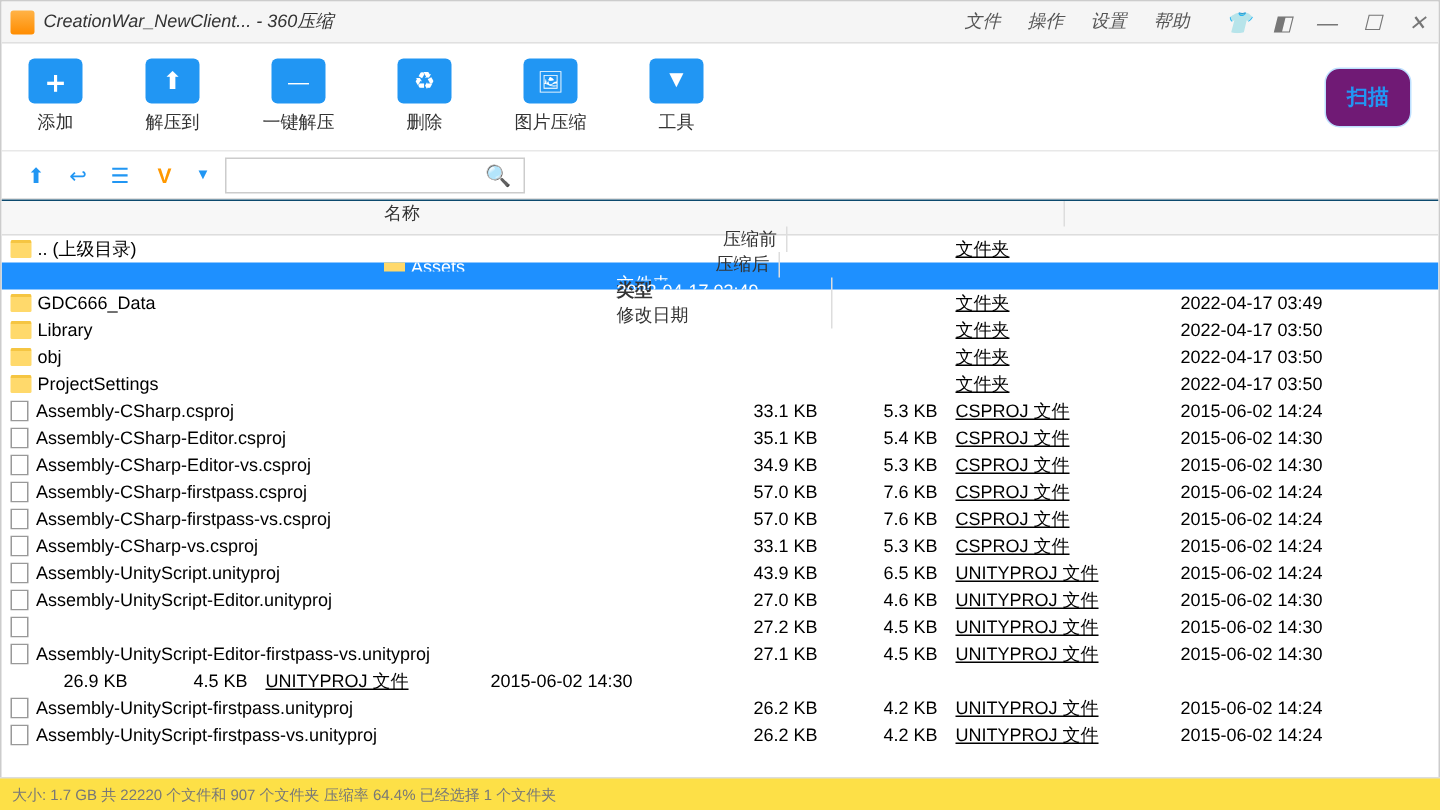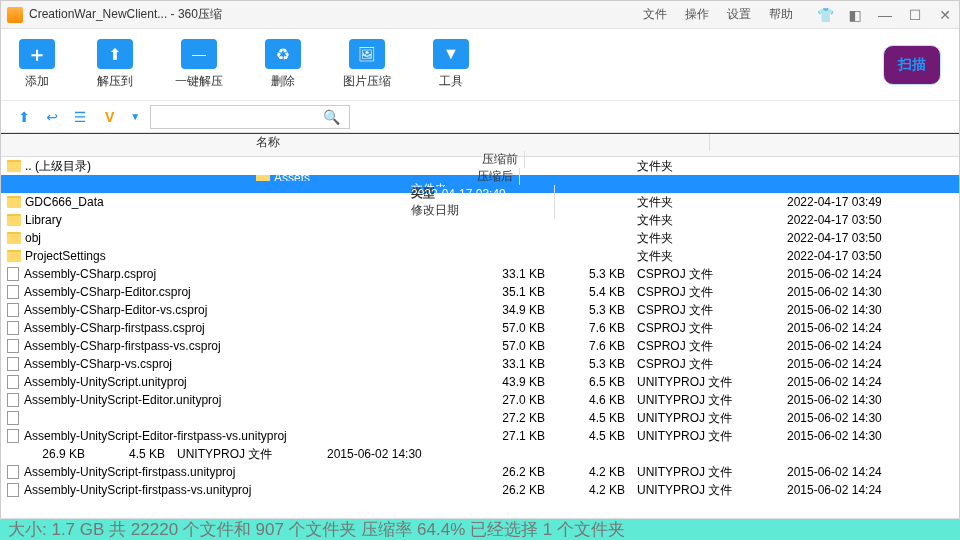--- a/index.html
+++ b/index.html
@@ -1,17 +1,17 @@
 <!DOCTYPE html>
 <html><head>
 <meta charset="utf-8">
 <style>
 * { margin: 0; padding: 0; box-sizing: border-box; }
 body { font-family: "Microsoft YaHei", "Segoe UI", sans-serif; font-size: 12px; background: #fff; width: 960px; height: 540px; overflow: hidden; border: 1px solid #ccc; }
-.titlebar { height: 28px; background: #f5f5f5; display: flex; align-items: center; padding: 0 6px; border-bottom: 1px solid #e0e0e0; }
+.titlebar { height: 28px; background: #f5f5f5; display: flex; align-items: center; padding: 0 6px; border-bottom: 1px solid #e0e0e0; font-style: italic; }
 .titlebar .ticon { width: 16px; height: 16px; background: linear-gradient(#ffb347,#ff8c00); border-radius: 2px; margin-right: 6px; display: inline-block; }
 .titlebar .title { color: #333; font-size: 12px; }
 .titlebar .menus { margin-left: auto; display: flex; gap: 18px; }
 .titlebar .menus span { color: #555; cursor: pointer; }
 .titlebar .wincontrols { display: flex; gap: 14px; margin-left: 24px; align-items: center; }
 .titlebar .wincontrols span { color: #777; font-size: 14px; cursor: pointer; width: 16px; text-align: center; }
 .toolbar { height: 72px; display: flex; align-items: center; padding: 0 18px; gap: 42px; border-bottom: 1px solid #e8e8e8; position: relative; }
 .toolbtn { display: flex; flex-direction: column; align-items: center; gap: 4px; cursor: pointer; }
 .toolbtn .ic { width: 36px; height: 30px; border-radius: 4px; display: flex; align-items: center; justify-content: center; }
 .ic-add { background: #2196f3; color: #fff; font-size: 20px; font-weight: bold; }
@@ -40,23 +40,23 @@
 .col-date { width: 150px; }
 .filelist { height: 350px; overflow-y: auto; }
 .row { height: 18px; display: flex; align-items: center; font-size: 12px; }
 .row.selected { background: #1e90ff; color: #fff; flex-direction: column; }
 .row .cell { padding: 0 6px; white-space: nowrap; overflow: hidden; }
 .row .ic-f { width: 14px; height: 12px; background: #ffd96b; border-radius: 1px; display: inline-block; margin-right: 4px; border-top: 2px solid #f5c542; flex-shrink: 0; }
 .row .ic-file { width: 12px; height: 14px; background: #fff; border: 1px solid #999; display: inline-block; margin-right: 5px; flex-shrink: 0; position: relative; }
 .row .c-name { width: 460px; display: flex; align-items: center; }
 .row .c-before { width: 90px; text-align: right; }
 .row .c-after { width: 80px; text-align: right; }
-.row .c-type { width: 150px; }
+.row .c-type { width: 150px; text-decoration: underline; }
 .row .c-date { width: 150px; }
-.statusbar { position: absolute; bottom: 0; left: 0; right: 0; height: 22px; background: #5eead4; border-top: 1px solid #ddd; display: flex; align-items: center; padding: 0 8px; color: #777; font-size: 17px; }
+.statusbar { position: absolute; bottom: 0; left: 0; right: 0; height: 22px; background: #fde047; border-top: 1px solid #ddd; display: flex; align-items: center; padding: 0 8px; color: #777; font-size: 10px; }
 </style>
 </head>
 <body>
 
 <div class="titlebar">
   <span class="ticon"></span>
   <span class="title">CreationWar_NewClient... - 360压缩</span>
   <div class="menus">
     <span>文件</span>
     <span>操作</span>

